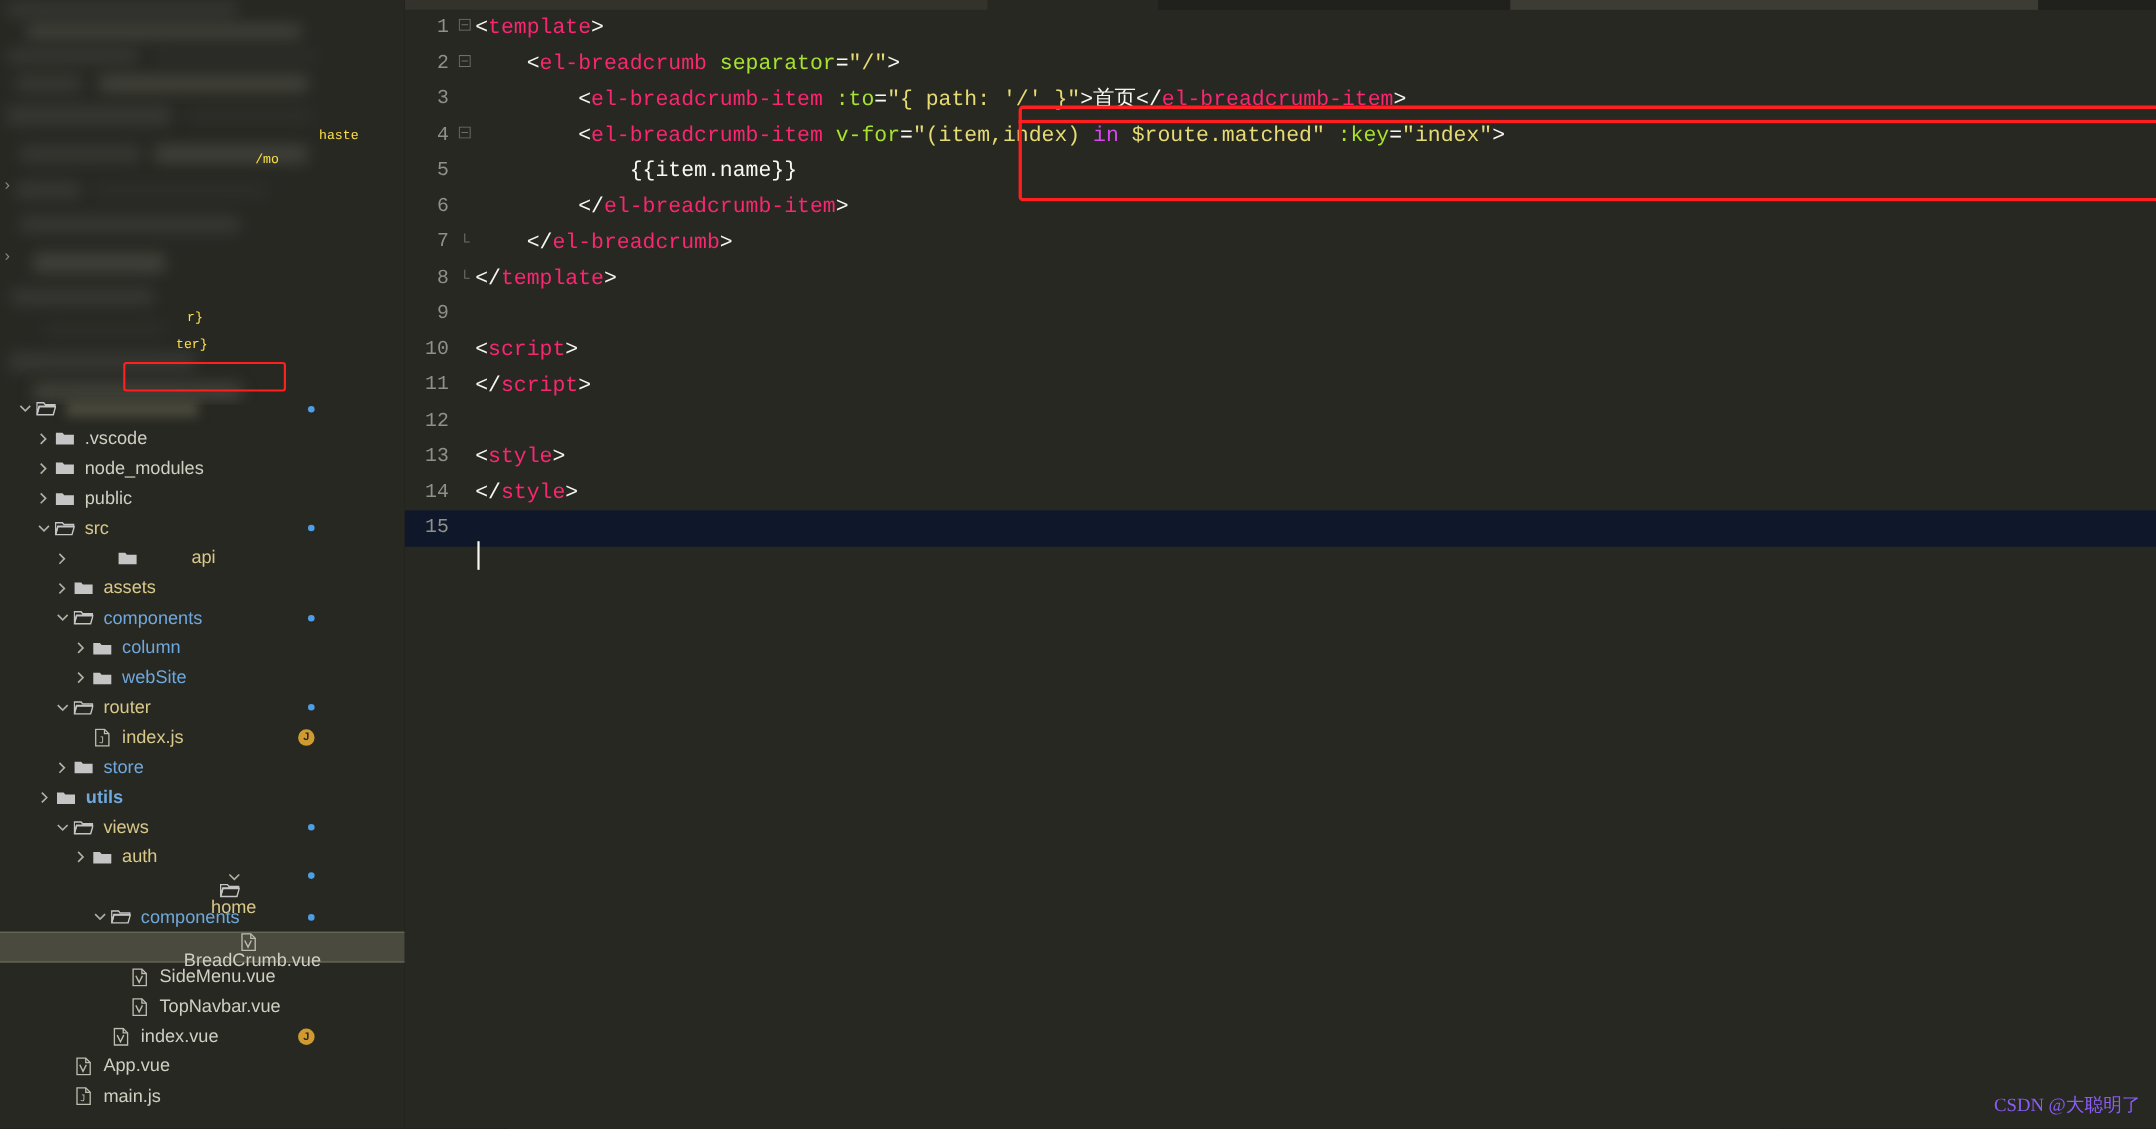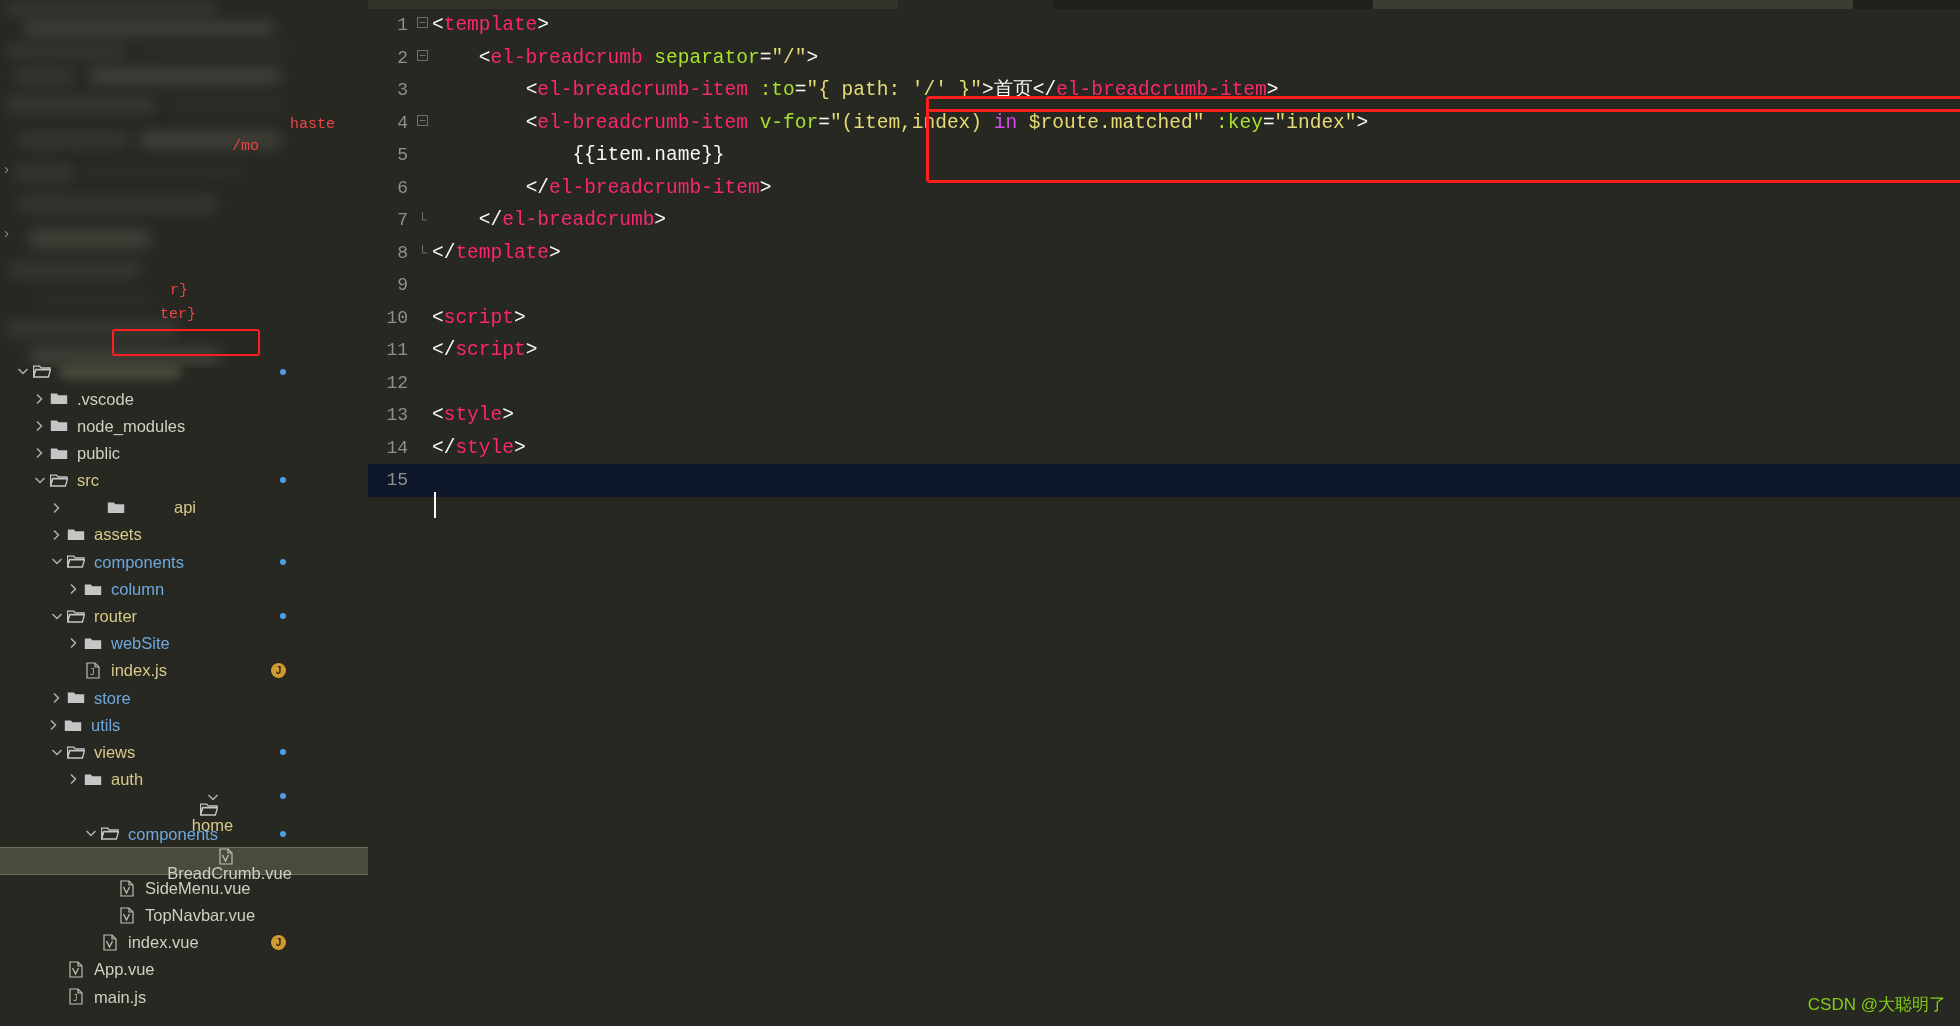--- a/index.html
+++ b/index.html
@@ -37,22 +37,22 @@
     position: absolute;
     background: #3a3a36;
     filter: blur(7px);
     border-radius: 3px;
     opacity: .85;
   }
   .blur-bar.dim { background: #46463f; }
   .blur-bar.dark { background: #2e2e2a; }
   .blur-ghost-text {
     position: absolute;
-    color: #ef4444;
-    font-size: 15px;
+    color: #fde047;
+    font-size: 12px;
     font-family: "Liberation Mono", monospace;
     filter: blur(.6px);
     white-space: nowrap;
   }
   .blur-chev {
     position: absolute;
     color: #8a8a80;
     font-size: 15px;
     filter: blur(.4px);
   }
@@ -228,23 +228,23 @@
     width: 1042px;
     height: 3px;
     background: #ff1f1f;
     z-index: 6;
   }
 
   .watermark {
     position: absolute;
     right: 14px;
     bottom: 10px;
-    color: #84cc16;
+    color: #8b5cf6;
     font-size: 17px;
-    font-family: Liberation Sans, sans-serif;
+    font-family: Liberation Serif, serif;
     z-index: 20;
     white-space: nowrap;
   }
 
   svg.folder, svg.file { display: block; }
 </style>
 </head>
 <body>
 
 <div id="app">
@@ -395,47 +395,47 @@
               <path d="M2 1.5L6.5 6 2 10.5" fill="none" stroke="#b0b0a4" stroke-width="1.5"></path>
             </svg>
           </span>
           <span class="ico">
             <svg class="folder" width="18" height="15" viewBox="0 0 18 15">
               <path d="M0.8 2.5h6l1.6 1.8h8.8V13H0.8z" fill="#c5c5c5"></path>
             </svg>
           </span>
           <span class="lbl c-blue">column</span>
         </div>
+        <div class="row" style="padding-left: 65px;">
+          <span class="twisty">
+            <svg width="9" height="12" viewBox="0 0 9 12">
+              <path d="M2 1.5L6.5 6 2 10.5" fill="none" stroke="#b0b0a4" stroke-width="1.5"></path>
+            </svg>
+          </span>
+          <span class="ico">
+            <svg class="folder" width="18" height="15" viewBox="0 0 18 15">
+              <path d="M0.8 2.5h6l1.6 1.8h8.8V13H0.8z" fill="#c5c5c5"></path>
+            </svg>
+          </span>
+          <span class="lbl c-blue">webSite</span>
+        </div>
         <div class="row" style="padding-left: 48px;">
           <span class="twisty">
             <svg width="12" height="9" viewBox="0 0 12 9">
               <path d="M1.5 2L6 6.5 10.5 2" fill="none" stroke="#b0b0a4" stroke-width="1.5"></path>
             </svg>
           </span>
           <span class="ico">
             <svg class="folder" width="18" height="15" viewBox="0 0 18 15">
               <path d="M0.5 2.2h6.2l1.5 1.7h8.8v1.4H2.6L0.5 13z" fill="none" stroke="#c5c5c5" stroke-width="1.3"></path>
               <path d="M2.6 5.8h14.9L15.4 13H0.6z" fill="none" stroke="#c5c5c5" stroke-width="1.3"></path>
             </svg>
           </span>
           <span class="lbl c-gold">router</span>
           <span class="dot"></span>
-        </div>
-        <div class="row" style="padding-left: 65px;">
-          <span class="twisty">
-            <svg width="9" height="12" viewBox="0 0 9 12">
-              <path d="M2 1.5L6.5 6 2 10.5" fill="none" stroke="#b0b0a4" stroke-width="1.5"></path>
-            </svg>
-          </span>
-          <span class="ico">
-            <svg class="folder" width="18" height="15" viewBox="0 0 18 15">
-              <path d="M0.8 2.5h6l1.6 1.8h8.8V13H0.8z" fill="#c5c5c5"></path>
-            </svg>
-          </span>
-          <span class="lbl c-blue">webSite</span>
         </div>
         <div class="row" style="padding-left: 65px;">
           <span class="twisty"></span>
           <span class="ico">
             <svg class="file" width="16" height="17" viewBox="0 0 16 17">
               <path d="M2 1h8l4 4v11H2z" fill="none" stroke="#bdbdb0" stroke-width="1.2"></path>
               <path d="M10 1v4h4" fill="none" stroke="#bdbdb0" stroke-width="1.2"></path>
               <text x="5" y="13" font-size="8" fill="#bdbdb0" font-family="monospace">J</text>
             </svg>
           </span>
@@ -448,21 +448,21 @@
               <path d="M2 1.5L6.5 6 2 10.5" fill="none" stroke="#b0b0a4" stroke-width="1.5"></path>
             </svg>
           </span>
           <span class="ico">
             <svg class="folder" width="18" height="15" viewBox="0 0 18 15">
               <path d="M0.8 2.5h6l1.6 1.8h8.8V13H0.8z" fill="#c5c5c5"></path>
             </svg>
           </span>
           <span class="lbl c-blue">store</span>
         </div>
-        <div class="row" style="padding-left: 45px;">
+        <div class="row" style="padding-left: 32px; font-weight: bold;">
           <span class="twisty">
             <svg width="9" height="12" viewBox="0 0 9 12">
               <path d="M2 1.5L6.5 6 2 10.5" fill="none" stroke="#b0b0a4" stroke-width="1.5"></path>
             </svg>
           </span>
           <span class="ico">
             <svg class="folder" width="18" height="15" viewBox="0 0 18 15">
               <path d="M0.8 2.5h6l1.6 1.8h8.8V13H0.8z" fill="#c5c5c5"></path>
             </svg>
           </span>

